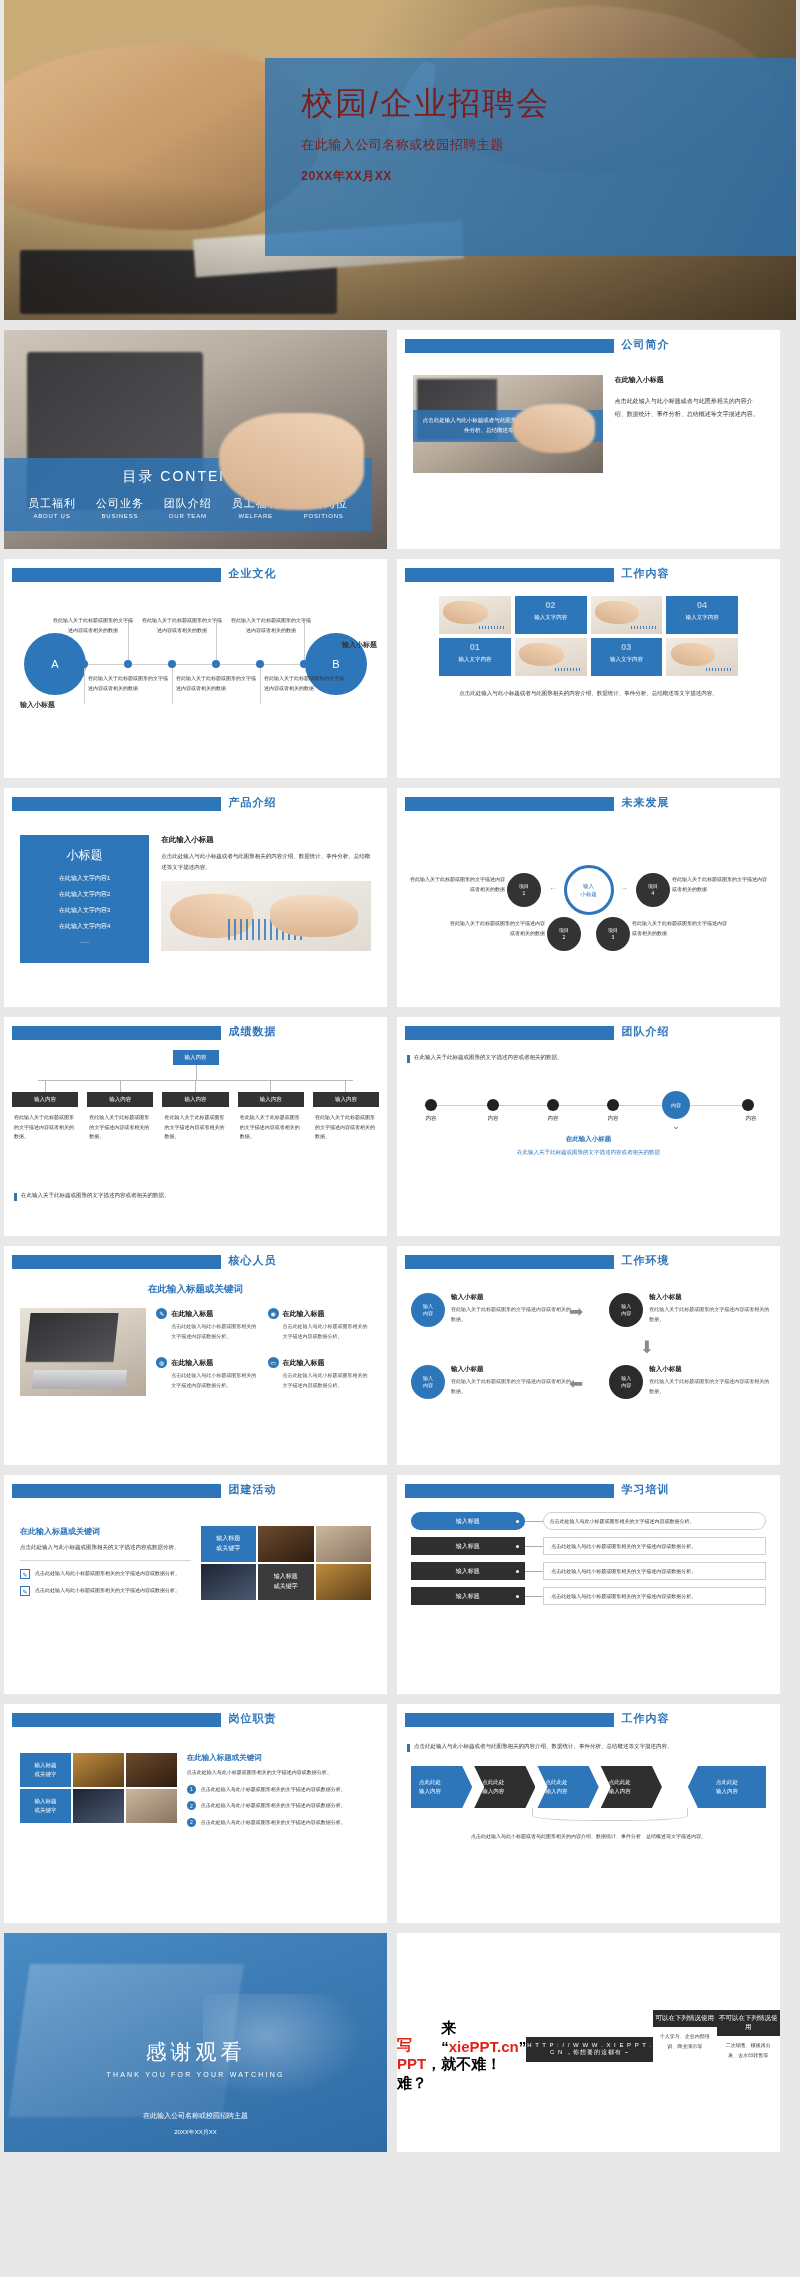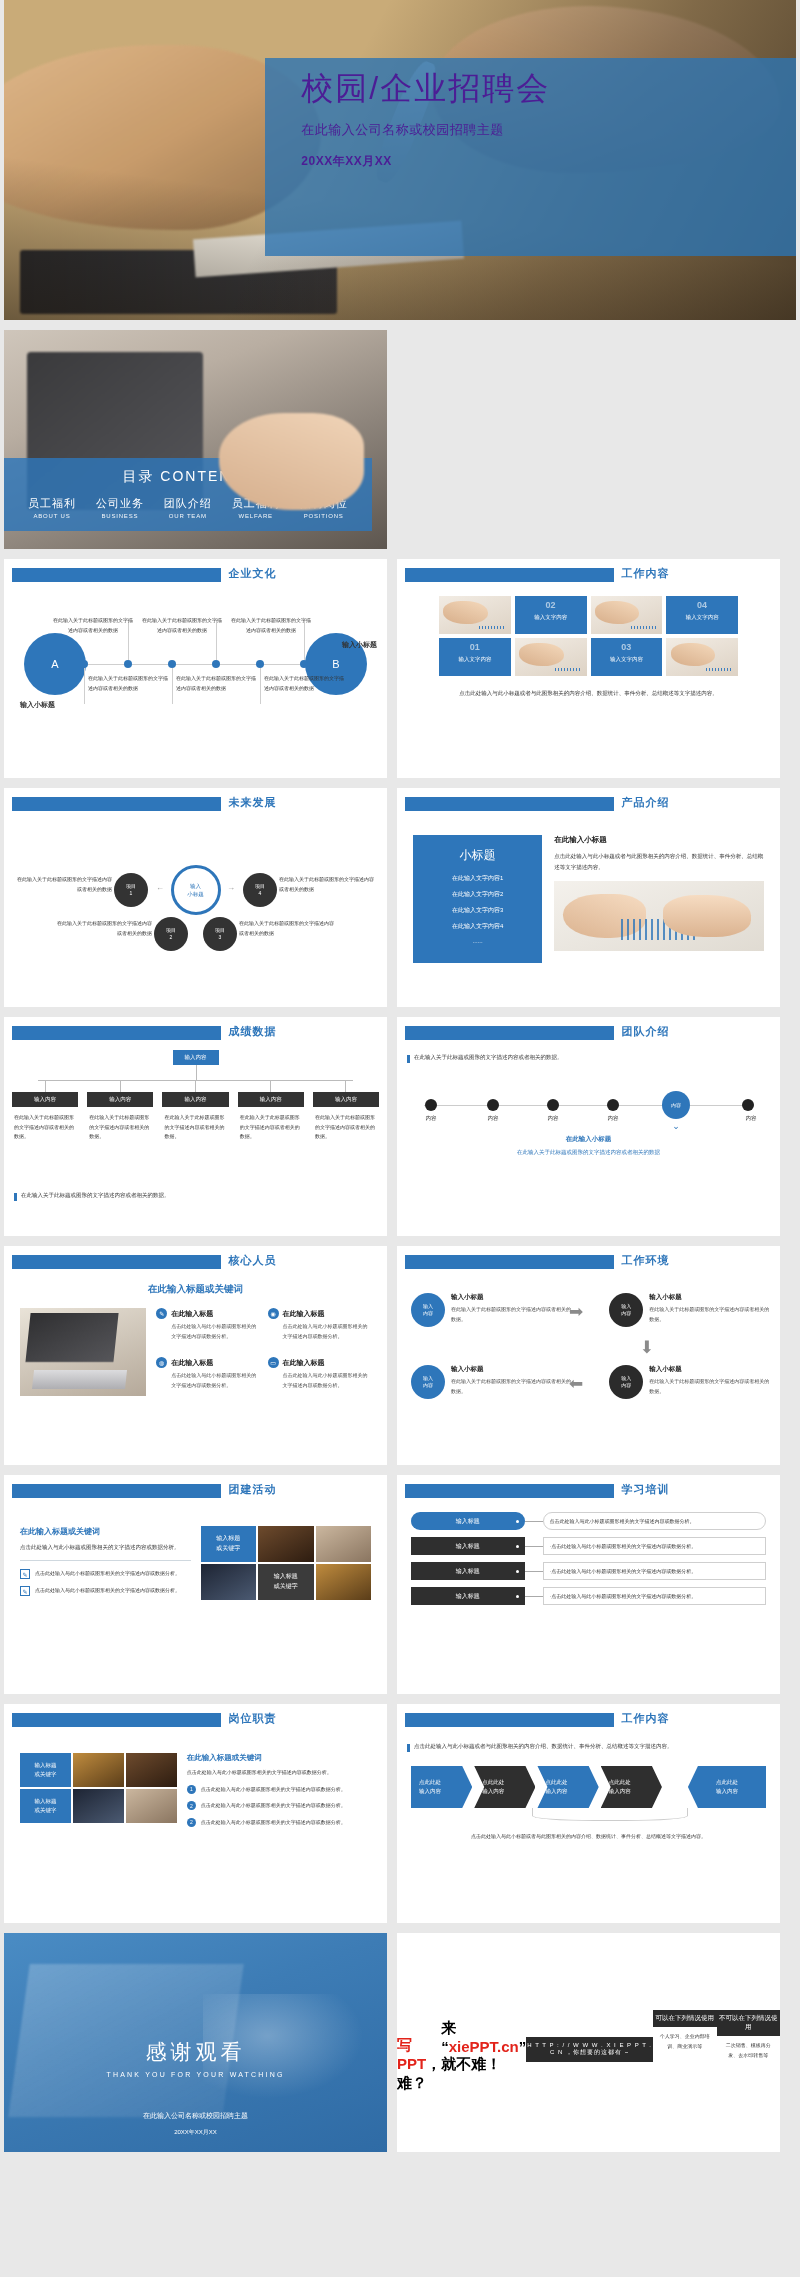--- a/index.html
+++ b/index.html
@@ -40,21 +40,21 @@
     background:linear-gradient(180deg,#f3e6cc,#b99a6c);transform:rotate(22deg);
     border-radius:40%;filter:blur(.6px);}
   .notebook{position:absolute;left:2%;bottom:2%;width:40%;height:20%;
     background:linear-gradient(90deg,#2a2b2f,#3b3d42);filter:blur(1px);border-radius:3px;}
   .paper{position:absolute;left:24%;bottom:16%;width:34%;height:12%;
     background:#f6f1e6;transform:rotate(-4deg);filter:blur(.8px);}
 
   .cover-panel {
     position:absolute; left:33%; top:18%; width:67%; height:62%;
     background:rgba(45,116,178,.80);
-    padding:11px 0 0 36px; color:#4c1d95;
+    padding:26px 0 0 36px; color:#7f1d1d;
   }
   .cover-title { font-size:32px; font-weight:400; letter-spacing:2px; line-height:1.2; }
   .cover-sub { font-size:13px; margin-top:14px; letter-spacing:.5px; }
   .cover-date { font-size:12px; margin-top:14px; font-weight:bold; letter-spacing:.5px; }
 
   
   .sec-head { position:relative; margin:9px 8px 0 8px; height:14px; }
   .sec-bar { position:absolute; left:0; top:0; width:57%; height:14px; background:#2e76ba; }
   .sec-title { position:absolute; left:59%; top:-2px; font-size:11px; color:#2e76ba; font-weight:bold; letter-spacing:1px;}
 
@@ -335,20 +335,37 @@
             </div>
             <div class="toc-item">
               <div class="toc-cn">招聘岗位</div>
               <div class="toc-en">POSITIONS</div>
             </div>
           </div>
         </div>
       </div>
     </div>
 
+    <div class="slide half">
+      <div class="sec-head">
+        <div class="sec-bar"></div>
+        <div class="sec-title">公司简介</div>
+      </div>
+      <div class="body-pad">
+        <div class="intro-wrap">
+          <div class="intro-photo">
+            <div class="intro-cap">点击此处输入与此小标题或者与此图形相关的内容介绍、数据统计、事件分析、总结概述等文字描述内容。</div>
+          </div>
+          <div class="intro-right">
+            <div class="intro-h">在此输入小标题</div>
+            <div class="intro-p">点击此处输入与此小标题或者与此图形相关的内容介绍、数据统计、事件分析、总结概述等文字描述内容。</div>
+          </div>
+        </div>
+      </div>
+    </div>
   </div>
 
   <div class="row">
     <div class="slide half">
       <div class="sec-head">
         <div class="sec-bar"></div>
         <div class="sec-title">企业文化</div>
       </div>
       <div class="tl">
         <div class="tl-line"></div>
@@ -406,69 +423,20 @@
           <div class="g-num">03</div>
           <div class="g-lab">输入文字内容</div>
         </div>
         <div class="g-cell g-img"></div>
       </div>
       <div class="cap-center">点击此处输入与此小标题或者与此图形相关的内容介绍、数据统计、事件分析、总结概述等文字描述内容。</div>
     </div>
   </div>
 
   <div class="row">
-    <div class="slide half">
-      <div class="sec-head">
-        <div class="sec-bar"></div>
-        <div class="sec-title">未来发展</div>
-      </div>
-      <div class="hub">
-        <div class="hub-core">
-          <div>
-            <div>输入</div>
-            <div>小标题</div>
-          </div>
-        </div>
-        <div class="hub-arrow" style="left:152px;top:68px;">←</div>
-        <div class="hub-arrow" style="right:152px;top:68px;">→</div>
-        <div class="hub-arrow" style="left:163px;top:100px;">↙</div>
-        <div class="hub-arrow" style="right:163px;top:100px;">↘</div>
-
-        <div class="hub-node" style="left:110px;top:58px;">
-          <div>
-            <div>项目</div>
-            <div>1</div>
-          </div>
-        </div>
-        <div class="hub-node" style="left:150px;top:102px;">
-          <div>
-            <div>项目</div>
-            <div>2</div>
-          </div>
-        </div>
-        <div class="hub-node" style="right:150px;top:102px;">
-          <div>
-            <div>项目</div>
-            <div>3</div>
-          </div>
-        </div>
-        <div class="hub-node" style="right:110px;top:58px;">
-          <div>
-            <div>项目</div>
-            <div>4</div>
-          </div>
-        </div>
-
-        <div class="hub-txt" style="left:10px;top:60px;text-align:right;">在此输入关于此标题或图形的文字描述内容或者相关的数据</div>
-        <div class="hub-txt" style="left:50px;top:104px;text-align:right;">在此输入关于此标题或图形的文字描述内容或者相关的数据</div>
-        <div class="hub-txt" style="right:50px;top:104px;">在此输入关于此标题或图形的文字描述内容或者相关的数据</div>
-        <div class="hub-txt" style="right:10px;top:60px;">在此输入关于此标题或图形的文字描述内容或者相关的数据</div>
-      </div>
-    </div>
-
     <div class="slide half">
       <div class="sec-head">
         <div class="sec-bar"></div>
         <div class="sec-title">产品介绍</div>
       </div>
       <div class="body-pad">
         <div class="prod">
           <div class="prod-card">
             <div class="prod-card-h">小标题</div>
             <div class="prod-card-li">在此输入文字内容1</div>
@@ -478,20 +446,69 @@
             <div class="prod-card-li">......</div>
           </div>
           <div class="prod-right">
             <div class="prod-h">在此输入小标题</div>
             <div class="prod-p">点击此处输入与此小标题或者与此图形相关的内容介绍、数据统计、事件分析、总结概述等文字描述内容。</div>
             <div class="prod-img">
                 <div class="bars"></div>
               </div>
           </div>
         </div>
+      </div>
+    </div>
+
+    <div class="slide half">
+      <div class="sec-head">
+        <div class="sec-bar"></div>
+        <div class="sec-title">未来发展</div>
+      </div>
+      <div class="hub">
+        <div class="hub-core">
+          <div>
+            <div>输入</div>
+            <div>小标题</div>
+          </div>
+        </div>
+        <div class="hub-arrow" style="left:152px;top:68px;">←</div>
+        <div class="hub-arrow" style="right:152px;top:68px;">→</div>
+        <div class="hub-arrow" style="left:163px;top:100px;">↙</div>
+        <div class="hub-arrow" style="right:163px;top:100px;">↘</div>
+
+        <div class="hub-node" style="left:110px;top:58px;">
+          <div>
+            <div>项目</div>
+            <div>1</div>
+          </div>
+        </div>
+        <div class="hub-node" style="left:150px;top:102px;">
+          <div>
+            <div>项目</div>
+            <div>2</div>
+          </div>
+        </div>
+        <div class="hub-node" style="right:150px;top:102px;">
+          <div>
+            <div>项目</div>
+            <div>3</div>
+          </div>
+        </div>
+        <div class="hub-node" style="right:110px;top:58px;">
+          <div>
+            <div>项目</div>
+            <div>4</div>
+          </div>
+        </div>
+
+        <div class="hub-txt" style="left:10px;top:60px;text-align:right;">在此输入关于此标题或图形的文字描述内容或者相关的数据</div>
+        <div class="hub-txt" style="left:50px;top:104px;text-align:right;">在此输入关于此标题或图形的文字描述内容或者相关的数据</div>
+        <div class="hub-txt" style="right:50px;top:104px;">在此输入关于此标题或图形的文字描述内容或者相关的数据</div>
+        <div class="hub-txt" style="right:10px;top:60px;">在此输入关于此标题或图形的文字描述内容或者相关的数据</div>
       </div>
     </div>
   </div>
 
   <div class="row">
     <div class="slide half">
       <div class="sec-head">
         <div class="sec-bar"></div>
         <div class="sec-title">成绩数据</div>
       </div>

